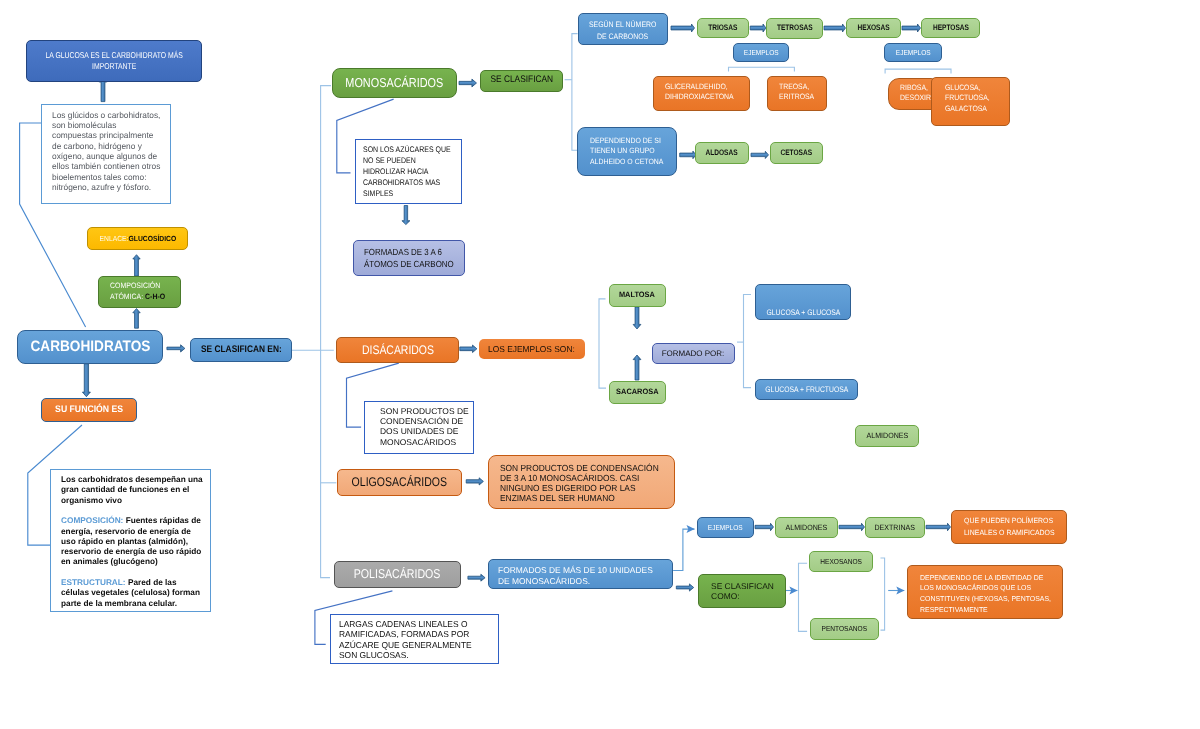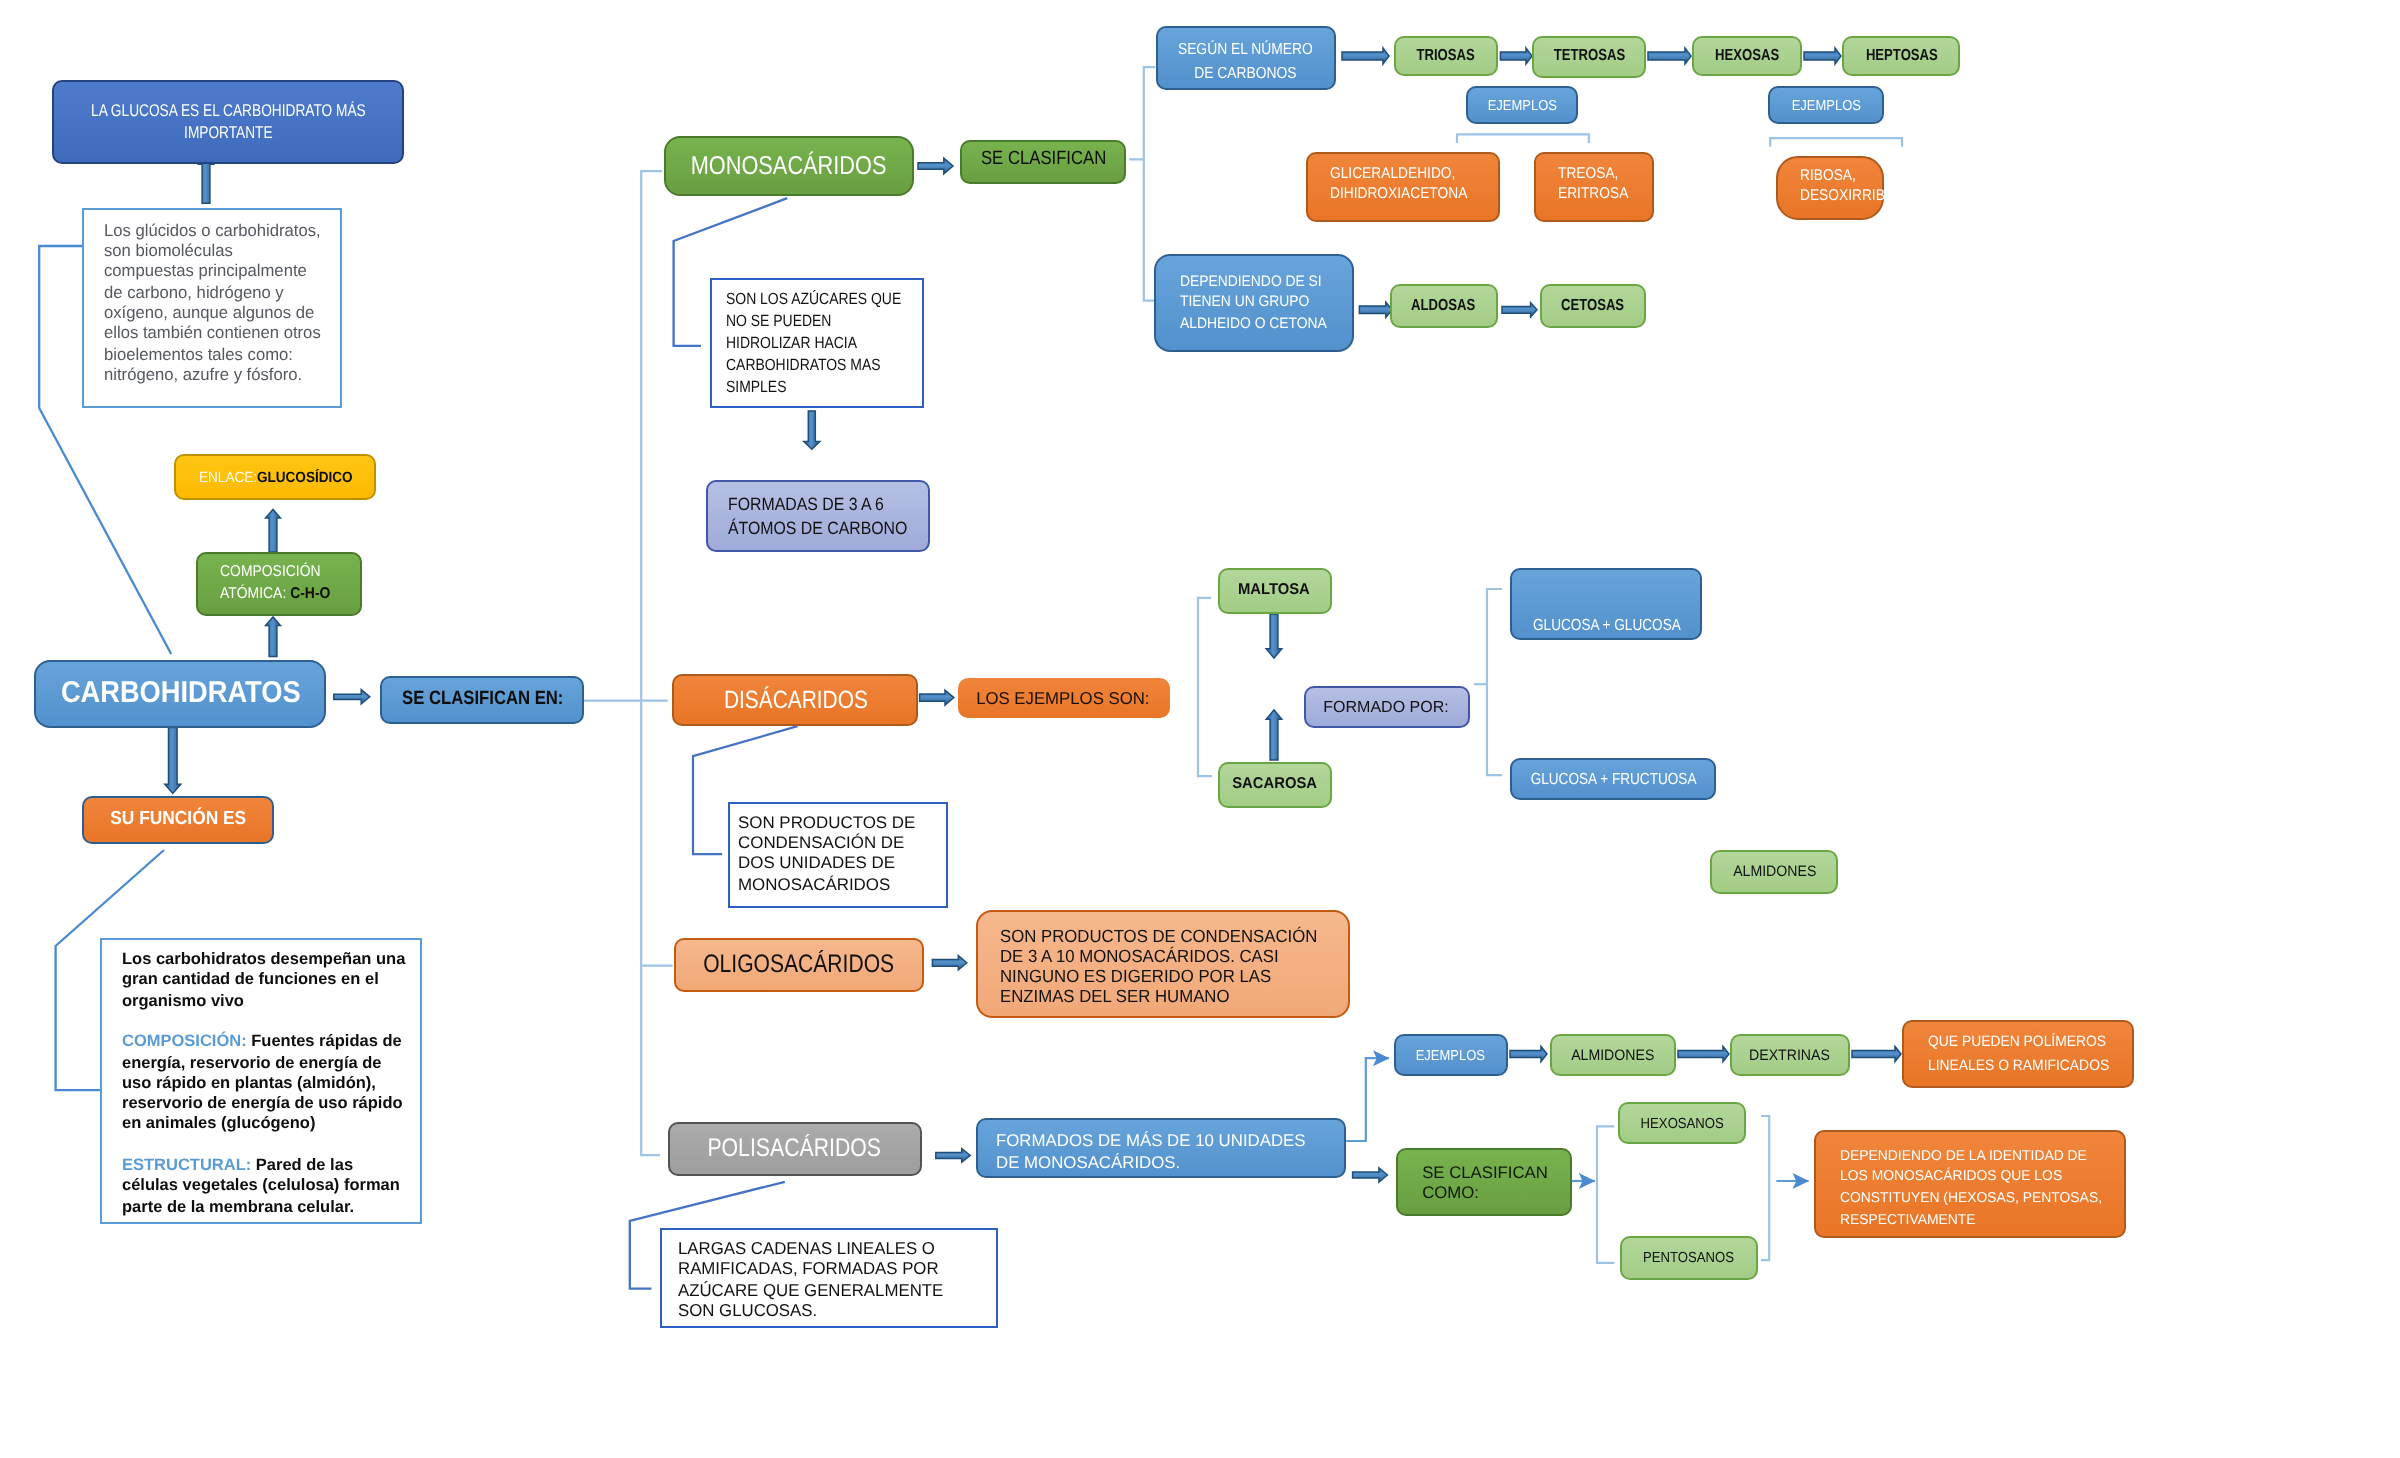--- a/index.html
+++ b/index.html
@@ -168,38 +168,43 @@
 DIHIDROXIACETONA</span>
     </div>
     <div class="node round fill-orange lft" style="left: 767px; top: 75.9px; width: 60px; height: 35px; padding-left: 11px; padding-top: 4.8px;">
       <span style="font-size: 7.8px; line-height: 1.346; transform: scaleX(0.882); transform-origin: left center;">TREOSA,
 ERITROSA</span>
     </div>
     <div class="node round fill-orange lft" style="left: 888px; top: 78px; width: 54px; height: 32px; padding-left: 10.5px; padding-top: 3.8px; border-radius: 11px;">
       <span style="font-size: 7.8px; line-height: 1.346; transform: scaleX(0.882); transform-origin: left center;">RIBOSA,
 DESOXIRRIBOSA</span>
     </div>
+    <div class="node round fill-orange lft" style="left: 931px; top: 77px; width: 79px; height: 49px; padding-left: 13px; padding-top: 4.8px;">
+      <span style="font-size: 7.8px; line-height: 1.346; transform: scaleX(0.882); transform-origin: left center;">GLUCOSA,
+FRUCTUOSA,
+GALACTOSA</span>
+    </div>
     <div class="node round-lg fill-blue lft" style="left: 577px; top: 127px; width: 100px; height: 49px; padding-left: 12.3px; padding-top: 7.6px;">
       <span style="font-size: 7.65px; line-height: 1.412; transform: scaleX(0.907); transform-origin: left center;">DEPENDIENDO DE SI
 TIENEN UN GRUPO
 ALDHEIDO O CETONA</span>
     </div>
     <div class="node round fill-lgreen" style="left: 695px; top: 141.5px; width: 54px; height: 22.5px; font-weight: bold;">
       <span style="font-size: 8px; line-height: 1.3; transform: scaleX(0.82); transform-origin: center center;">ALDOSAS</span>
     </div>
     <div class="node round fill-lgreen" style="left: 770px; top: 141.5px; width: 53px; height: 22.5px; font-weight: bold;">
       <span style="font-size: 8px; line-height: 1.3; transform: scaleX(0.82); transform-origin: center center;">CETOSAS</span>
     </div>
     <div class="node round fill-orange" style="left: 336px; top: 337px; width: 123px; height: 26px;">
       <span style="font-size: 12.48px; line-height: 1.3; transform: scaleX(0.838); transform-origin: center center;">DISÁCARIDOS</span>
     </div>
     <div class="node round fill-orange noborder" style="left: 478.5px; top: 339.2px; width: 106px; height: 19.8px; color: rgb(26, 16, 8);">
       <span style="font-size: 8.6px; line-height: 1.3; transform: scaleX(0.976); transform-origin: center center;">LOS EJEMPLOS SON:</span>
     </div>
-    <div class="node square fill-white lft" style="left: 364px; top: 401px; width: 110px; height: 53px; padding-left: 4px; padding-top: 3.9px;">
+    <div class="node square fill-white lft" style="left: 364px; top: 401px; width: 110px; height: 53px; padding-left: 15px; padding-top: 3.9px;">
       <span style="font-size: 8.4px; line-height: 1.226; transform: scaleX(1.01); transform-origin: left center;">SON PRODUCTOS DE
 CONDENSACIÓN DE
 DOS UNIDADES DE
 MONOSACÁRIDOS</span>
     </div>
     <div class="node round fill-lgreen" style="left: 608.7px; top: 284.1px; width: 57.2px; height: 22.5px; font-weight: bold;">
       <span style="font-size: 7.8px; line-height: 1.3; transform: scaleX(0.95); transform-origin: center center;">MALTOSA</span>
     </div>
     <div class="node round fill-lgreen" style="left: 608.7px; top: 381px; width: 57.2px; height: 22.5px; font-weight: bold;">
       <span style="font-size: 7.8px; line-height: 1.3; transform: scaleX(0.95); transform-origin: center center;">SACAROSA</span>

